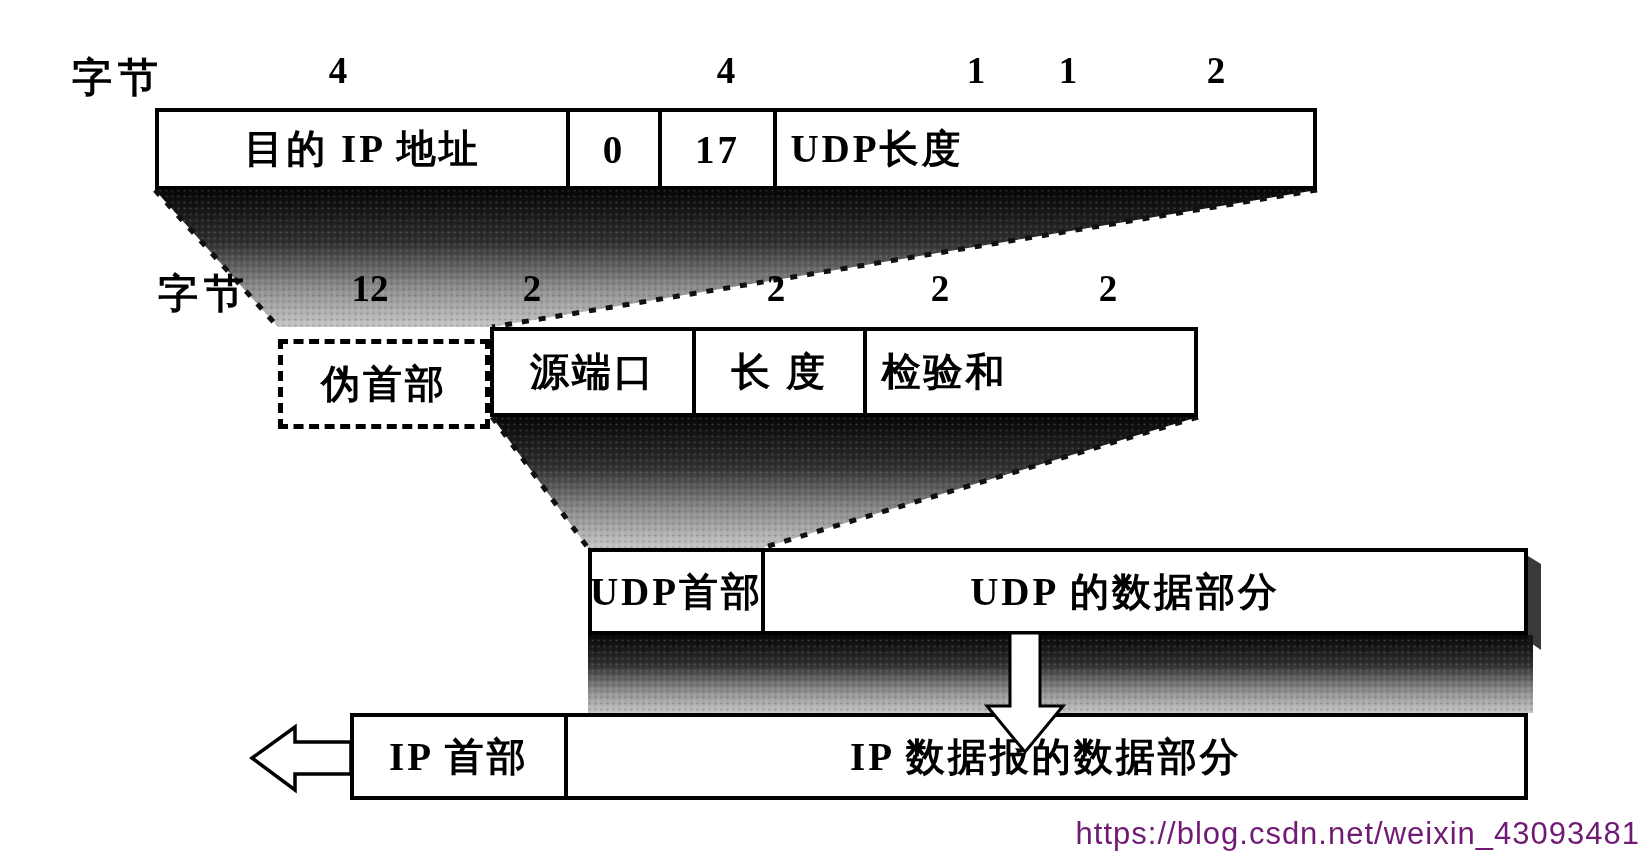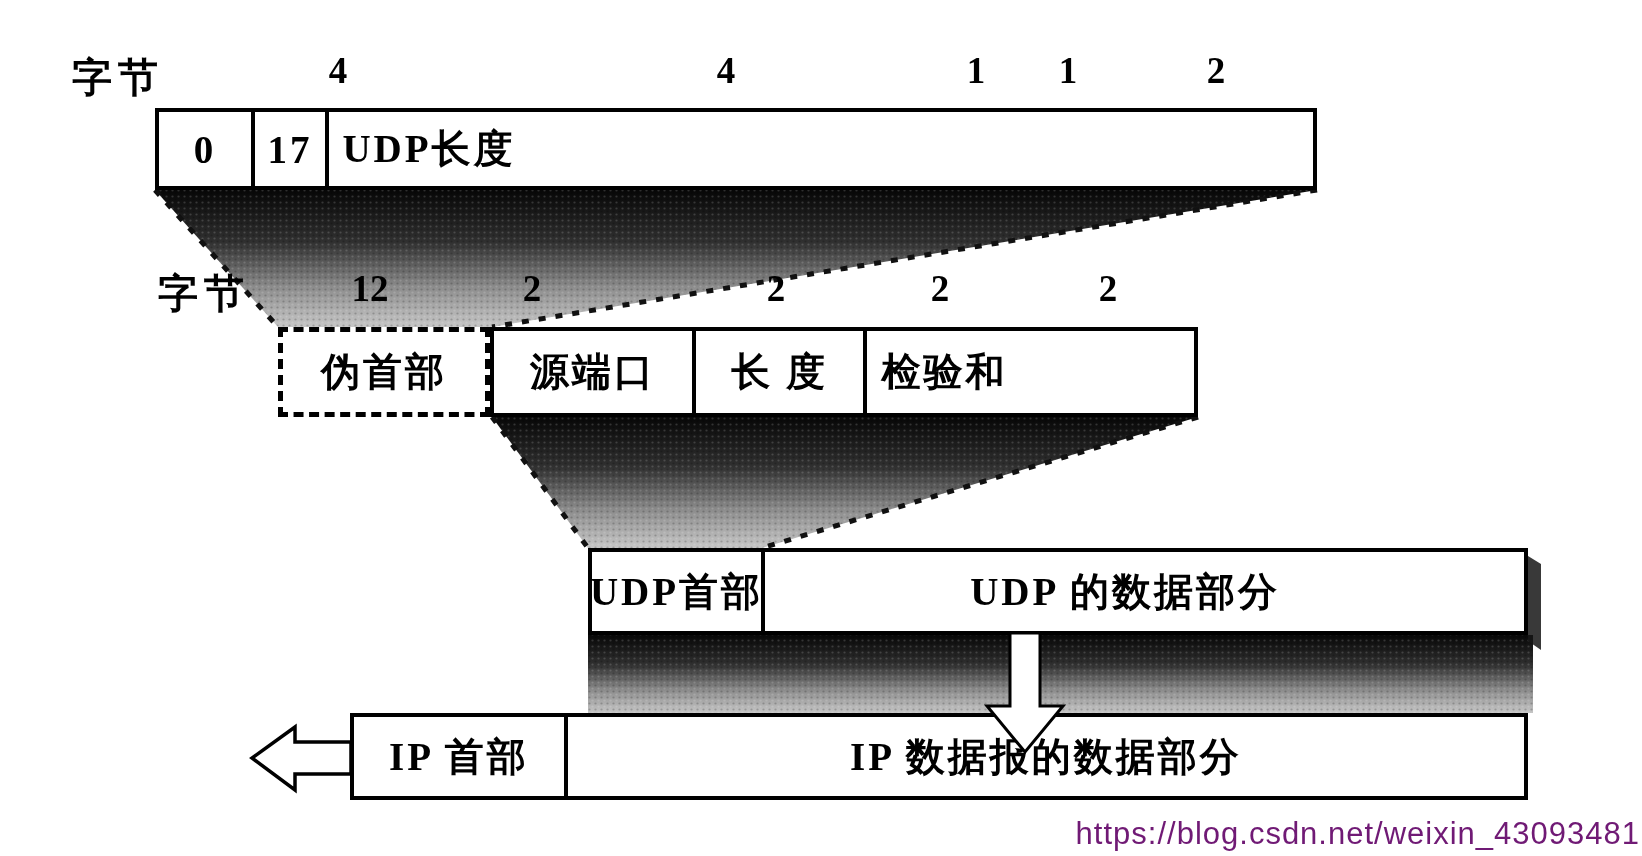--- a/index.html
+++ b/index.html
@@ -100,34 +100,35 @@
 
   <div class="byte" style="left:72px; top:58px;">字节</div>
 
   <div class="num" style="left:278px; top:52px;">4</div>
   <div class="num" style="left:666px; top:52px;">4</div>
   <div class="num" style="left:916px; top:52px;">1</div>
   <div class="num" style="left:1008px; top:52px;">1</div>
   <div class="num" style="left:1156px; top:52px;">2</div>
 
   <div class="rowbox" style="left:155px; top:108px; width:1162px; height:82px;">
+    <div class="cell" style="width:407px;">目的 IP 地址</div>
     <div class="cell" style="width:92px;">0</div>
-    <div class="cell" style="width:74px;">17</div>
+    <div class="cell" style="width:115px;">17</div>
     <div class="cell" style="width:204px;">UDP长度</div>
   </div>
 
   <div class="byte" style="left:158px; top:274px;">字节</div>
 
   <div class="num" style="left:310px;  top:270px;">12</div>
   <div class="num" style="left:472px;  top:270px;">2</div>
   <div class="num" style="left:716px;  top:270px;">2</div>
   <div class="num" style="left:880px;  top:270px;">2</div>
   <div class="num" style="left:1048px; top:270px;">2</div>
 
-  <div class="dashedbox" style="left:278px; top:327px; width:212px; height:90px;">伪首部</div>
+  <div class="dashedbox" style="left:278px; top:339px; width:212px; height:90px;">伪首部</div>
 
   <div class="rowbox" style="left:490px; top:327px; width:708px; height:90px;">
     <div class="cell" style="width:198px;">源端口</div>
     <div class="cell" style="width:171px;">长 度</div>
     <div class="cell" style="width:159px;">检验和</div>
   </div>
 
   <div class="rowbox" style="left:588px; top:548px; width:940px; height:87px;">
     <div class="cell" style="width:169px;">UDP首部</div>
     <div class="cell" style="width:698px;padding-left:26px;">UDP 的数据部分</div>

